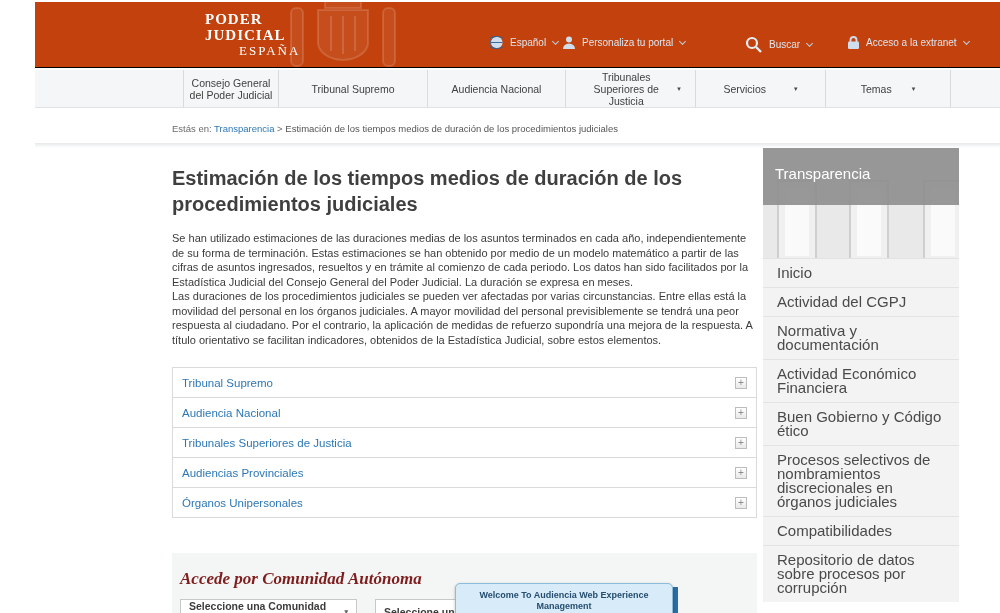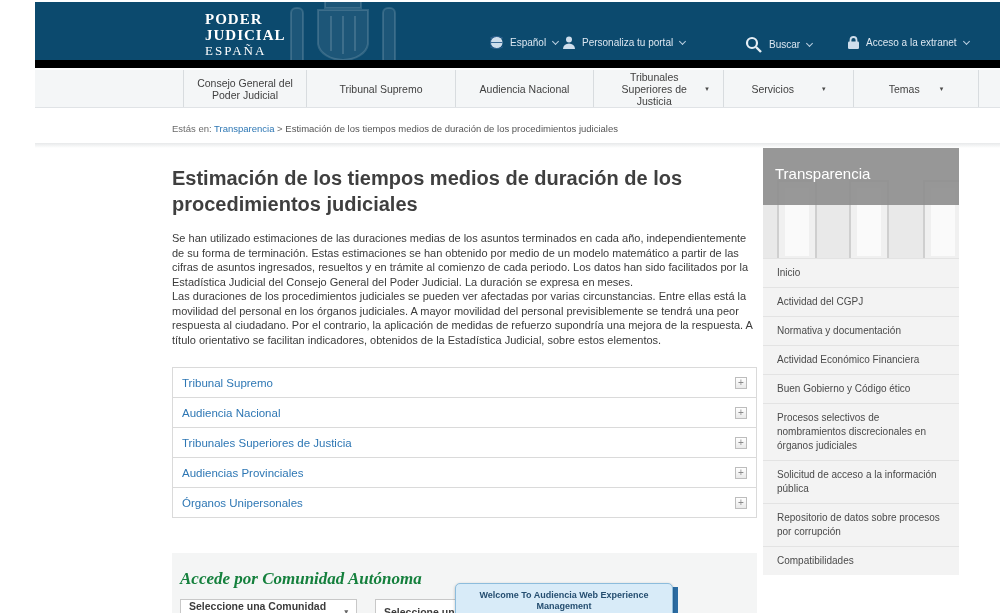--- a/index.html
+++ b/index.html
@@ -2,25 +2,25 @@
 <html><head>
 <meta charset="utf-8">
 <style>
   * { margin:0; padding:0; box-sizing:border-box; }
   html,body { background:#fff; }
   body { font-family:"Liberation Sans", sans-serif; }
   .page { position:relative; width:1000px; height:613px; background:#fff; overflow:hidden; }
 
   
   .header { position:absolute; left:35px; right:0; top:2px; height:66px;
-            background:#0c4a6e; border-bottom:8px solid #000000; overflow:hidden; }
+            background:#c2410c; border-bottom:1px solid #000000; overflow:hidden; }
   .crest { position:absolute; left:238px; top:-6px; opacity:.9; }
   .logo { position:absolute; left:170px; top:9px; color:#fff; font-family:"Liberation Serif", serif; }
   .logo .l1,.logo .l2 { font-size:15px; font-weight:bold; letter-spacing:1px; line-height:16px; }
-  .logo .l3 { font-size:13px; letter-spacing:2px; line-height:15px; }
+  .logo .l3 { font-size:13px; letter-spacing:2px; line-height:15px;margin-left:34px; }
   .util-item { position:absolute; top:34px; display:flex; align-items:center; gap:7px;
                color:#dce7f1; font-size:10px; cursor:pointer; }
   .util-item svg { display:block; }
   .chev { width:5px; height:5px; border-right:1.5px solid #bcd0e2; border-bottom:1.5px solid #bcd0e2;
           transform:rotate(45deg); margin-top:-3px; }
 
   
   .mainnav { position:absolute; left:35px; right:0; top:70px; height:38px; background:#f4f6f7;
              border-bottom:1px solid #e0e3e6; display:flex; padding-left:148px; }
   .nav-cell { border-right:1px solid #d8dcdf; display:flex; align-items:center; justify-content:center;
@@ -44,36 +44,36 @@
   .acc-row { height:31px; background:#fff; border:1px solid #dadada; margin-top:-1px;
              display:flex; align-items:center; padding:0 9px; cursor:pointer; }
   .acc-row:first-child { margin-top:0; }
   .acc-label { color:#2e77b4; font-size:11.5px; flex:1; }
   .plus-box { width:12px; height:12px; border:1px solid #bdbdbd; background:linear-gradient(#ffffff,#e9e9e9);
               color:#8a8a8a; font-size:10px; line-height:10px; text-align:center; }
 
   
   .accede { position:absolute; left:172px; top:553px; width:585px; height:80px; background:#f4f5f5; }
   .accede-title { font-family:"Liberation Serif", serif; font-style:italic; font-weight:bold;
-                  font-size:17px; color:#15803d; margin:16px 0 0 8px; }
+                  font-size:17px; color:#7f1d1d; margin:16px 0 0 8px; }
   .sel { position:absolute; top:46px; height:26px; background:#fff; border:1px solid #c8c8c8;
          font-size:10.5px; font-weight:bold; color:#3c3c3c; display:flex; align-items:center;
          padding:0 8px; cursor:pointer; }
   .sel1 { left:8px; width:177px; justify-content:space-between; }
   .sel2 { left:203px; width:172px; }
   .sel .nav-chev { color:#666; }
 
   
   .sidebar { position:absolute; left:763px; top:148px; width:196px; background:#f3f3f3; }
   .side-img { position:relative; height:110px; background:#e9e9e9; overflow:hidden; }
   .door { position:absolute; bottom:-6px; width:40px; height:84px; background:#fafafa;
           border:2px solid #cfcfcf; box-shadow:inset 0 0 0 6px #f0f0f0; }
   .side-overlay { position:absolute; left:0; right:0; top:0; height:57px; background:rgba(143,143,143,.92); }
   .side-title { color:#fff; font-size:15px; padding:17px 0 0 12px; }
-  .side-item { padding:7px 14px; font-size:10px; line-height:14px; color:#4a4a4a;
+  .side-item { padding:7px 14px; font-size:15px; line-height:14px; color:#4a4a4a;
                border-top:1px solid #e3e3e3; cursor:pointer; }
   .side-item:first-of-type { border-top:none; }
 
   
   .bluebar { position:absolute; left:668px; top:587px; width:10px; height:26px; background:#2b6ca3; z-index:9; }
   .popup { position:absolute; left:455px; top:583px; width:218px; height:40px; z-index:10;
            background:#d8ebf8; border:1px solid #8cbcdc; border-radius:5px;
            box-shadow:0 1px 3px rgba(0,0,0,.25); text-align:center; padding-top:6px; }
   .popup .p1 { font-size:9px; font-weight:bold; color:#254e70; line-height:11px; }
   .popup .p2 { font-size:9px; font-weight:bold; color:#254e70; line-height:11px; }
@@ -135,21 +135,21 @@
       <svg width="11" height="13" viewBox="0 0 11 13">
         <rect x="0" y="5.5" width="11" height="7.5" rx="1.3" fill="#cfdeec"></rect>
         <path d="M2.5 6 v-2 a3 3 0 0 1 6 0 v2" fill="none" stroke="#cfdeec" stroke-width="1.8"></path>
       </svg>
       <span>Acceso a la extranet</span>
       <span class="chev"></span>
     </div>
   </div>
 
   <div class="mainnav">
-    <div class="nav-cell" style="width:124px">
+    <div class="nav-cell" style="width:96px">
       <span>Consejo General del Poder Judicial</span>
     </div>
     <div class="nav-cell" style="width:149px">
       <span>Tribunal Supremo</span>
     </div>
     <div class="nav-cell" style="width:138px">
       <span>Audiencia Nacional</span>
     </div>
     <div class="nav-cell" style="width:130px">
       <span style="width:92px">Tribunales Superiores de Justicia</span>
@@ -224,23 +224,22 @@
       <div class="side-overlay">
         <div class="side-title">Transparencia</div>
       </div>
     </div>
     <div class="side-item">Inicio</div>
     <div class="side-item">Actividad del CGPJ</div>
     <div class="side-item">Normativa y documentación</div>
     <div class="side-item">Actividad Económico Financiera</div>
     <div class="side-item">Buen Gobierno y Código ético</div>
     <div class="side-item">Procesos selectivos de nombramientos discrecionales en órganos judiciales</div>
-    <div class="side-item">Solicitud de acceso a la información pública</div>
+    <div class="side-item">Compatibilidades</div>
     <div class="side-item">Repositorio de datos sobre procesos por corrupción</div>
-    <div class="side-item">Compatibilidades</div>
   </div>
 
   <div class="bluebar"></div>
   <div class="popup">
     <div class="p1">Welcome To Audiencia Web Experience Management</div>
     <div class="p2">Please sign in.</div>
   </div>
 
 </div>
 

